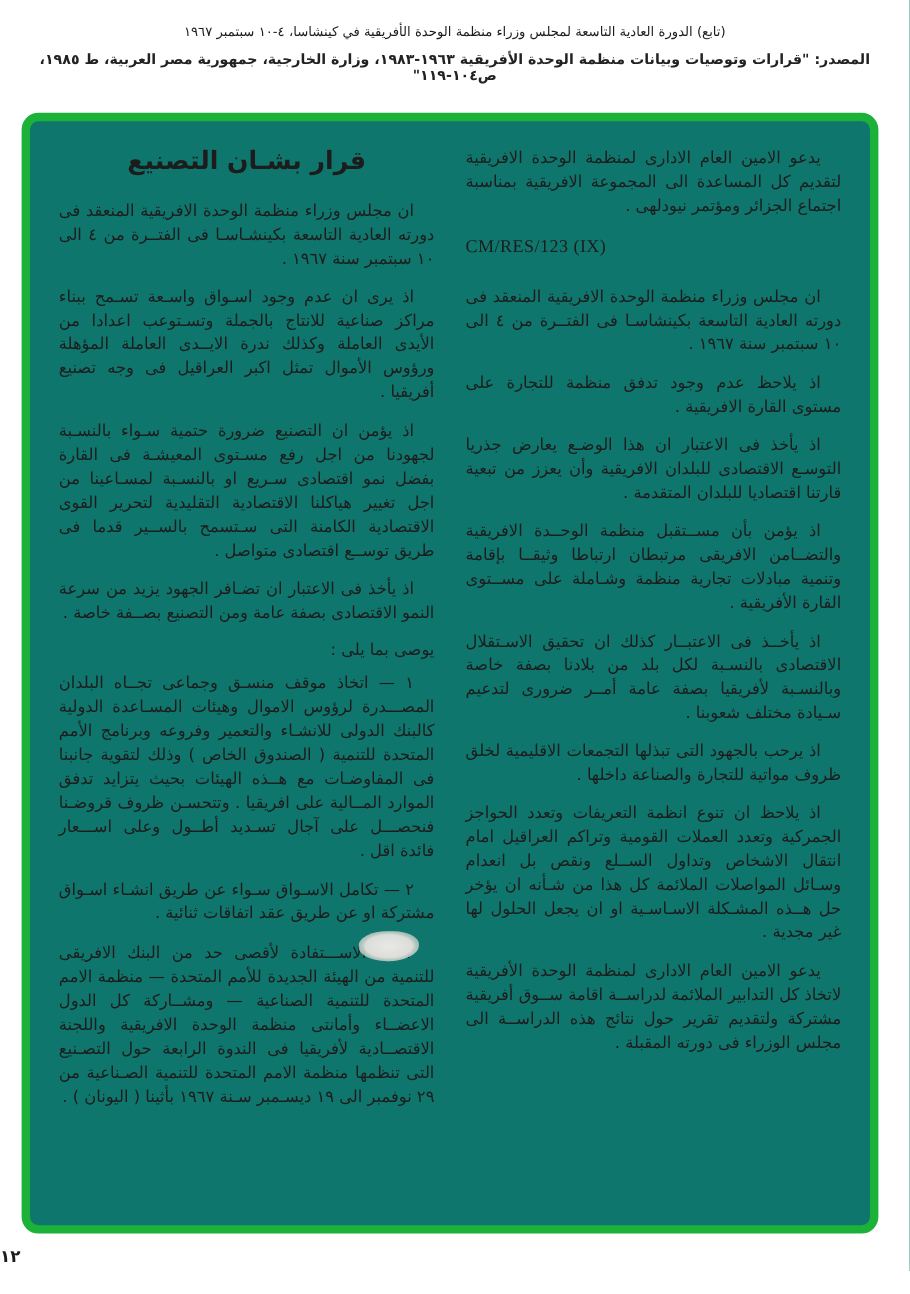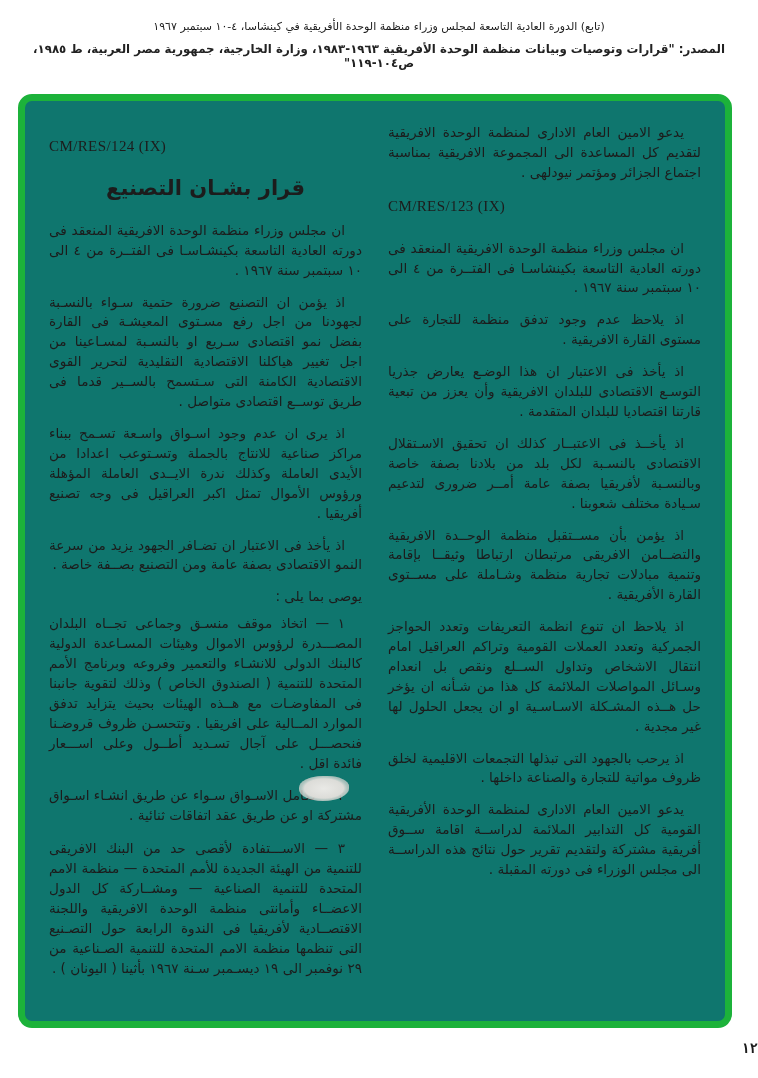--- a/index.html
+++ b/index.html
@@ -78,26 +78,25 @@
     font-size:21px;
     text-indent:0;
     margin:2px 0 22px 0;
   }
 
   
   .page-number{
     position:absolute;
     left:0;right:0;
     top:1040px;
-    text-align:right;
+    text-align:left;
     font-size:14px;
     font-weight:bold;
     letter-spacing:4px;
     direction:rtl;
-    font-family:Liberation Mono, monospace;
   }
 
   
   .ink-smudge{
     position:absolute;
     left:299px;top:776px;
     width:50px;height:25px;
     border-radius:50% 45% 55% 50%;
     background:radial-gradient(ellipse at center, #e9e9e6 0%, #dcdcd8 55%, rgba(220,220,216,0) 100%);
     box-shadow:inset 0 0 3px #c9c9c4;
@@ -115,32 +114,31 @@
   </div>
 
   <div class="content-frame" style="border-color: rgb(28, 178, 58);">
     <div class="columns">
       <div class="col" data-column="right_column">
           <div class="blk blk-para">يدعو الامين العام الادارى لمنظمة الوحدة الافريقية لتقديم كل المساعدة الى المجموعة الافريقية بمناسبة اجتماع الجزائر ومؤتمر نيودلهى .</div>
           <div class="blk blk-code">CM/RES/123 (IX)</div>
           <div class="blk blk-para">ان مجلس وزراء منظمة الوحدة الافريقية المنعقد فى دورته العادية التاسعة بكينشاسـا فى الفتــرة من ٤ الى ١٠ سبتمبر سنة ١٩٦٧ .</div>
           <div class="blk blk-para">اذ يلاحظ عدم وجود تدفق منظمة للتجارة على مستوى القارة الافريقية .</div>
           <div class="blk blk-para">اذ يأخذ فى الاعتبار ان هذا الوضـع يعارض جذريا التوسـع الاقتصادى للبلدان الافريقية وأن يعزز من تبعية قارتنا اقتصاديا للبلدان المتقدمة .</div>
+          <div class="blk blk-para">اذ يؤمن بأن مســتقبل منظمة الوحــدة الافريقية والتضــامن الافريقى مرتبطان ارتباطا وثيقــا بإقامة وتنمية مبادلات تجارية منظمة وشـاملة على مســتوى القارة الأفريقية .</div>
           <div class="blk blk-para">اذ يأخــذ فى الاعتبــار كذلك ان تحقيق الاسـتقلال الاقتصادى بالنسـبة لكل بلد من بلادنا بصفة خاصة وبالنسـبة لأفريقيا بصفة عامة أمــر ضرورى لتدعيم سـيادة مختلف شعوبنا .</div>
-          <div class="blk blk-para">اذ يؤمن بأن مســتقبل منظمة الوحــدة الافريقية والتضــامن الافريقى مرتبطان ارتباطا وثيقــا بإقامة وتنمية مبادلات تجارية منظمة وشـاملة على مســتوى القارة الأفريقية .</div>
+          <div class="blk blk-para">اذ يرحب بالجهود التى تبذلها التجمعات الاقليمية لخلق ظروف مواتية للتجارة والصناعة داخلها .</div>
           <div class="blk blk-para">اذ يلاحظ ان تنوع انظمة التعريفات وتعدد الحواجز الجمركية وتعدد العملات القومية وتراكم العراقيل امام انتقال الاشخاص وتداول الســلع ونقص بل انعدام وسـائل المواصلات الملائمة كل هذا من شـأنه ان يؤخر حل هــذه المشـكلة الاسـاسـية او ان يجعل الحلول لها غير مجدية .</div>
-          <div class="blk blk-para">اذ يرحب بالجهود التى تبذلها التجمعات الاقليمية لخلق ظروف مواتية للتجارة والصناعة داخلها .</div>
-          <div class="blk blk-para">يدعو الامين العام الادارى لمنظمة الوحدة الأفريقية القومية كل التدابير الملائمة لدراســة اقامة ســوق أفريقية مشتركة ولتقديم تقرير حول نتائج هذه الدراســة الى مجلس الوزراء فى دورته المقبلة .</div>
+          <div class="blk blk-para">يدعو الامين العام الادارى لمنظمة الوحدة الأفريقية لاتخاذ كل التدابير الملائمة لدراســة اقامة ســوق أفريقية مشتركة ولتقديم تقرير حول نتائج هذه الدراســة الى مجلس الوزراء فى دورته المقبلة .</div>
         </div>
       <div class="col" data-column="left_column">
-          <div class="blk blk-code">CM/RES/124 (IX)</div>
           <div class="blk blk-heading">قرار بشـان التصنيع</div>
           <div class="blk blk-para">ان مجلس وزراء منظمة الوحدة الافريقية المنعقد فى دورته العادية التاسعة بكينشـاسـا فى الفتــرة من ٤ الى ١٠ سبتمبر سنة ١٩٦٧ .</div>
+          <div class="blk blk-para">اذ يرى ان عدم وجود اسـواق واسـعة تسـمح ببناء مراكز صناعية للانتاج بالجملة وتسـتوعب اعدادا من الأيدى العاملة وكذلك ندرة الايــدى العاملة المؤهلة ورؤوس الأموال تمثل اكبر العراقيل فى وجه تصنيع أفريقيا .</div>
           <div class="blk blk-para">اذ يؤمن ان التصنيع ضرورة حتمية سـواء بالنسـبة لجهودنا من اجل رفع مسـتوى المعيشـة فى القارة بفضل نمو اقتصادى سـريع او بالنسـبة لمسـاعينا من اجل تغيير هياكلنا الاقتصادية التقليدية لتحرير القوى الاقتصادية الكامنة التى سـتسمح بالســير قدما فى طريق توســع اقتصادى متواصل .</div>
-          <div class="blk blk-para">اذ يرى ان عدم وجود اسـواق واسـعة تسـمح ببناء مراكز صناعية للانتاج بالجملة وتسـتوعب اعدادا من الأيدى العاملة وكذلك ندرة الايــدى العاملة المؤهلة ورؤوس الأموال تمثل اكبر العراقيل فى وجه تصنيع أفريقيا .</div>
           <div class="blk blk-para">اذ يأخذ فى الاعتبار ان تضـافر الجهود يزيد من سرعة النمو الاقتصادى بصفة عامة ومن التصنيع بصــفة خاصة .</div>
           <div class="blk blk-plain">يوصى بما يلى :</div>
           <div class="blk blk-item">١ — اتخاذ موقف منسـق وجماعى تجــاه البلدان المصـــدرة لرؤوس الاموال وهيئات المسـاعدة الدولية كالبنك الدولى للانشـاء والتعمير وفروعه وبرنامج الأمم المتحدة للتنمية ( الصندوق الخاص ) وذلك لتقوية جانبنا فى المفاوضـات مع هــذه الهيئات بحيث يتزايد تدفق الموارد المــالية على افريقيا . وتتحسـن ظروف قروضـنا فنحصـــل على آجال تسـديد أطــول وعلى اســـعار فائدة اقل .</div>
           <div class="blk blk-item">٢ — تكامل الاسـواق سـواء عن طريق انشـاء اسـواق مشتركة او عن طريق عقد اتفاقات ثنائية .</div>
           <div class="blk blk-item">٣ — الاســـتفادة لأقصى حد من البنك الافريقى للتنمية من الهيئة الجديدة للأمم المتحدة — منظمة الامم المتحدة للتنمية الصناعية — ومشــاركة كل الدول الاعضــاء وأمانتى منظمة الوحدة الافريقية واللجنة الاقتصــادية لأفريقيا فى الندوة الرابعة حول التصـنيع التى تنظمها منظمة الامم المتحدة للتنمية الصـناعية من ٢٩ نوفمبر الى ١٩ ديسـمبر سـنة ١٩٦٧ بأثينا ( اليونان ) .</div>
         </div>
     </div>
   </div>
 
   <div class="ink-smudge"></div>

